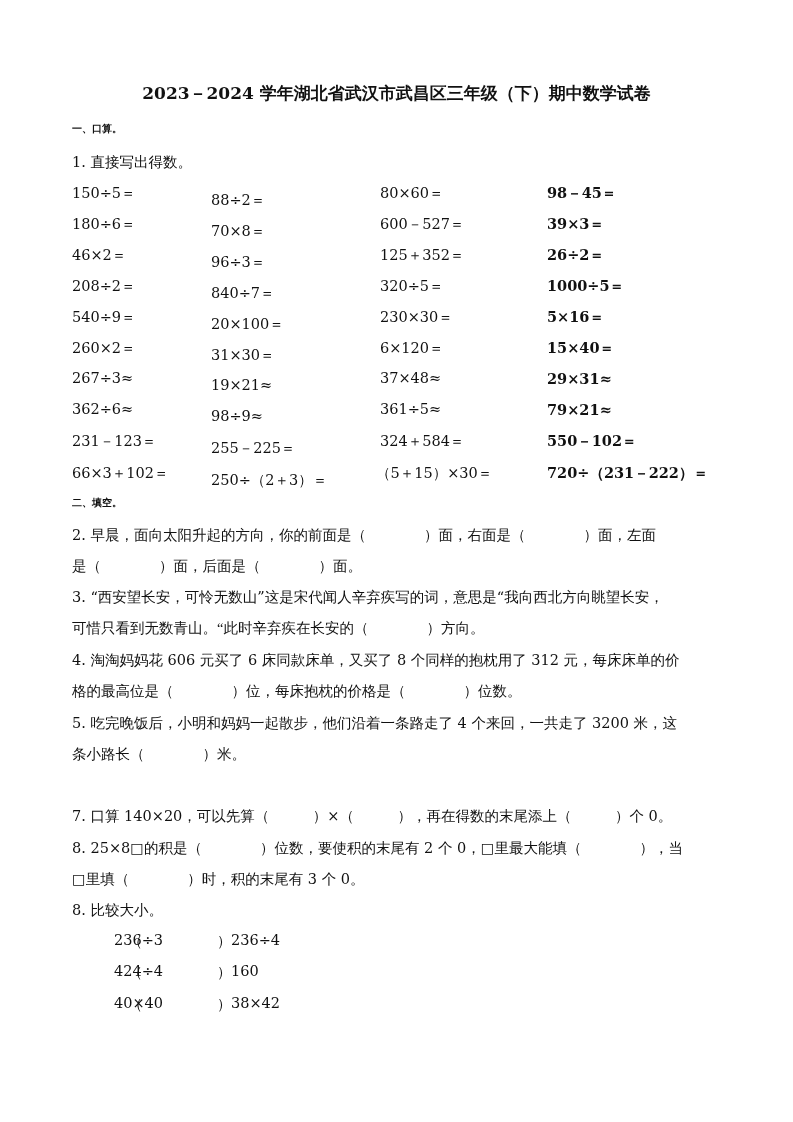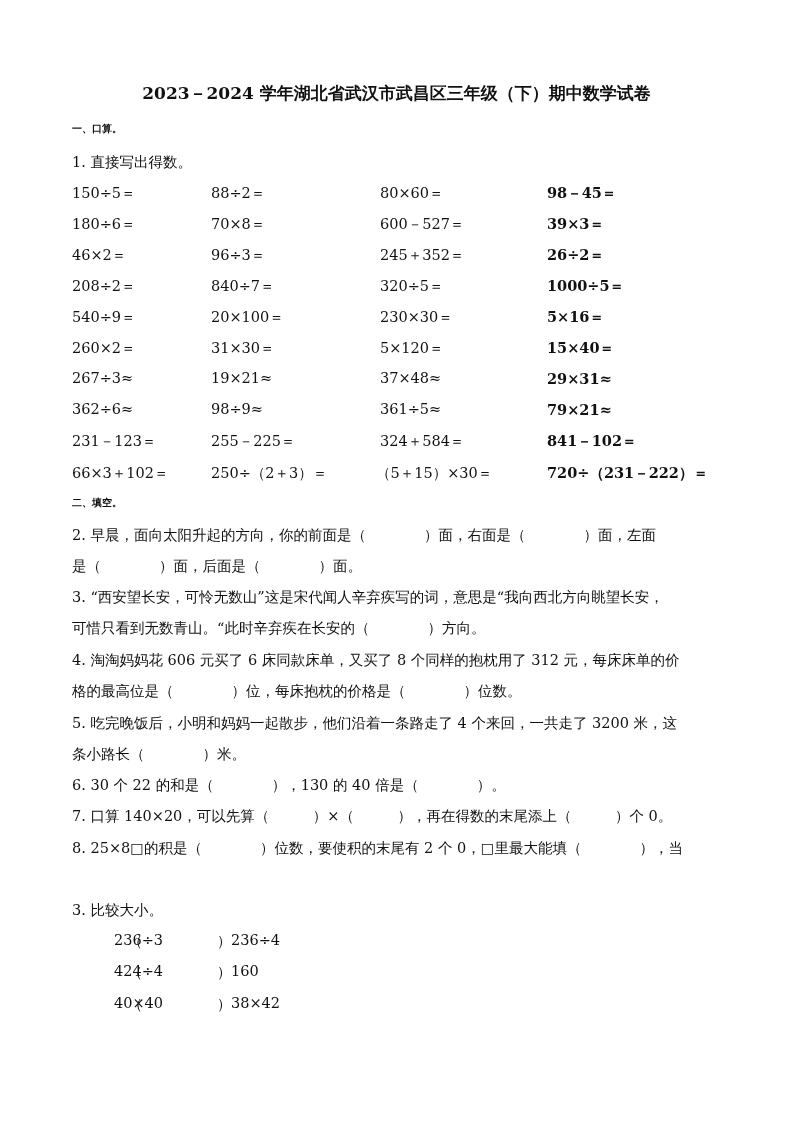--- a/index.html
+++ b/index.html
@@ -53,21 +53,21 @@
       height: 20px;
       font-size: 14.5px;
       white-space: nowrap;
     }
     .grid-row .cell {
       position: absolute;
       top: 0;
       white-space: nowrap;
     }
     .c0 { left: 72px; }
-    .c1 { left: 211px; }
+    .c1 { left: 211px; margin-top: 7px; }
     .c2 { left: 380px; }
     .c3 { left: 547px; font-weight: bold; }
     .cmp-row {
       position: absolute;
       left: 72px;
       font-size: 14.5px;
       white-space: nowrap;
     }
     .cmp-row .lhs { position: absolute; left: 0; top: 0; margin-left: 42px; }
     .cmp-row .paren-open { position: absolute; left: 56px; top: 0; }
@@ -93,88 +93,88 @@
     </div>
     <div class="grid-row" style="top:203px;">
       <span class="cell c0">180÷6＝</span>
       <span class="cell c1">70×8＝</span>
       <span class="cell c2">600－527＝</span>
       <span class="cell c3">39×3＝</span>
     </div>
     <div class="grid-row" style="top:234px;">
       <span class="cell c0">46×2＝</span>
       <span class="cell c1">96÷3＝</span>
-      <span class="cell c2">245＋352＝</span>
+      <span class="cell c2">125＋352＝</span>
       <span class="cell c3">26÷2＝</span>
     </div>
     <div class="grid-row" style="top:265px;">
       <span class="cell c0">208÷2＝</span>
       <span class="cell c1">840÷7＝</span>
       <span class="cell c2">320÷5＝</span>
       <span class="cell c3">1000÷5＝</span>
     </div>
     <div class="grid-row" style="top:296px;">
       <span class="cell c0">540÷9＝</span>
       <span class="cell c1">20×100＝</span>
       <span class="cell c2">230×30＝</span>
       <span class="cell c3">5×16＝</span>
     </div>
     <div class="grid-row" style="top:327px;">
       <span class="cell c0">260×2＝</span>
       <span class="cell c1">31×30＝</span>
-      <span class="cell c2">5×120＝</span>
+      <span class="cell c2">6×120＝</span>
       <span class="cell c3">15×40＝</span>
     </div>
     <div class="grid-row" style="top:358px;">
       <span class="cell c0">267÷3≈</span>
       <span class="cell c1">19×21≈</span>
       <span class="cell c2">37×48≈</span>
       <span class="cell c3">29×31≈</span>
     </div>
     <div class="grid-row" style="top:389px;">
       <span class="cell c0">362÷6≈</span>
       <span class="cell c1">98÷9≈</span>
       <span class="cell c2">361÷5≈</span>
       <span class="cell c3">79×21≈</span>
     </div>
     <div class="grid-row" style="top:420px;">
       <span class="cell c0">231－123＝</span>
       <span class="cell c1">255－225＝</span>
       <span class="cell c2">324＋584＝</span>
-      <span class="cell c3">841－102＝</span>
+      <span class="cell c3">550－102＝</span>
     </div>
     <div class="grid-row" style="top:452px;">
       <span class="cell c0">66×3＋102＝</span>
       <span class="cell c1">250÷（2＋3）＝</span>
       <span class="cell" style="left:376px;">（5＋15）×30＝</span>
       <span class="cell c3">720÷（231－222）＝</span>
     </div>
   </div>
 
   <div class="section-head" style="top:484px;">二、填空。</div>
 
   <div class="line" style="top:514px;">2. 早晨，面向太阳升起的方向，你的前面是（　　　　）面，右面是（　　　　）面，左面</div>
   <div class="line" style="top:545px;">是（　　　　）面，后面是（　　　　）面。</div>
 
   <div class="line" style="top:576px;">3. “西安望长安，可怜无数山”这是宋代闻人辛弃疾写的词，意思是“我向西北方向眺望长安，</div>
-  <div class="line" style="top:607px;">可惜只看到无数青山。“此时辛弃疾在长安的（　　　　）方向。</div>
+  <div class="line" style="top:607px;font-family:Liberation Serif, serif;">可惜只看到无数青山。“此时辛弃疾在长安的（　　　　）方向。</div>
 
   <div class="line" style="top:639px;">4. 淘淘妈妈花 606 元买了 6 床同款床单，又买了 8 个同样的抱枕用了 312 元，每床床单的价</div>
   <div class="line" style="top:670px;">格的最高位是（　　　　）位，每床抱枕的价格是（　　　　）位数。</div>
 
   <div class="line" style="top:702px;">5. 吃完晚饭后，小明和妈妈一起散步，他们沿着一条路走了 4 个来回，一共走了 3200 米，这</div>
   <div class="line" style="top:733px;">条小路长（　　　　）米。</div>
 
-  <div class="line" style="top:764px;">6. 30 个 22 的和是（　　　　），130 的 40 倍是（　　　　）。</div>
 
   <div class="line" style="top:795px;">7. 口算 140×20，可以先算（　　　）×（　　　），再在得数的末尾添上（　　　）个 0。</div>
 
   <div class="line" style="top:827px;">8. 25×8□的积是（　　　　）位数，要使积的末尾有 2 个 0，□里最大能填（　　　　），当</div>
+  <div class="line" style="top:858px;">□里填（　　　　）时，积的末尾有 3 个 0。</div>
 
-  <div class="line" style="top:889px;">3. 比较大小。</div>
+  <div class="line" style="top:889px;">8. 比较大小。</div>
 
   <div class="cmp-row" style="top:920px;">
     <span class="lhs">236÷3</span>
     <span class="paren-open">（</span>
     <span class="paren-close">）</span>
     <span class="rhs">236÷4</span>
   </div>
   <div class="cmp-row" style="top:951px;">
     <span class="lhs">424÷4</span>
     <span class="paren-open">（</span>

